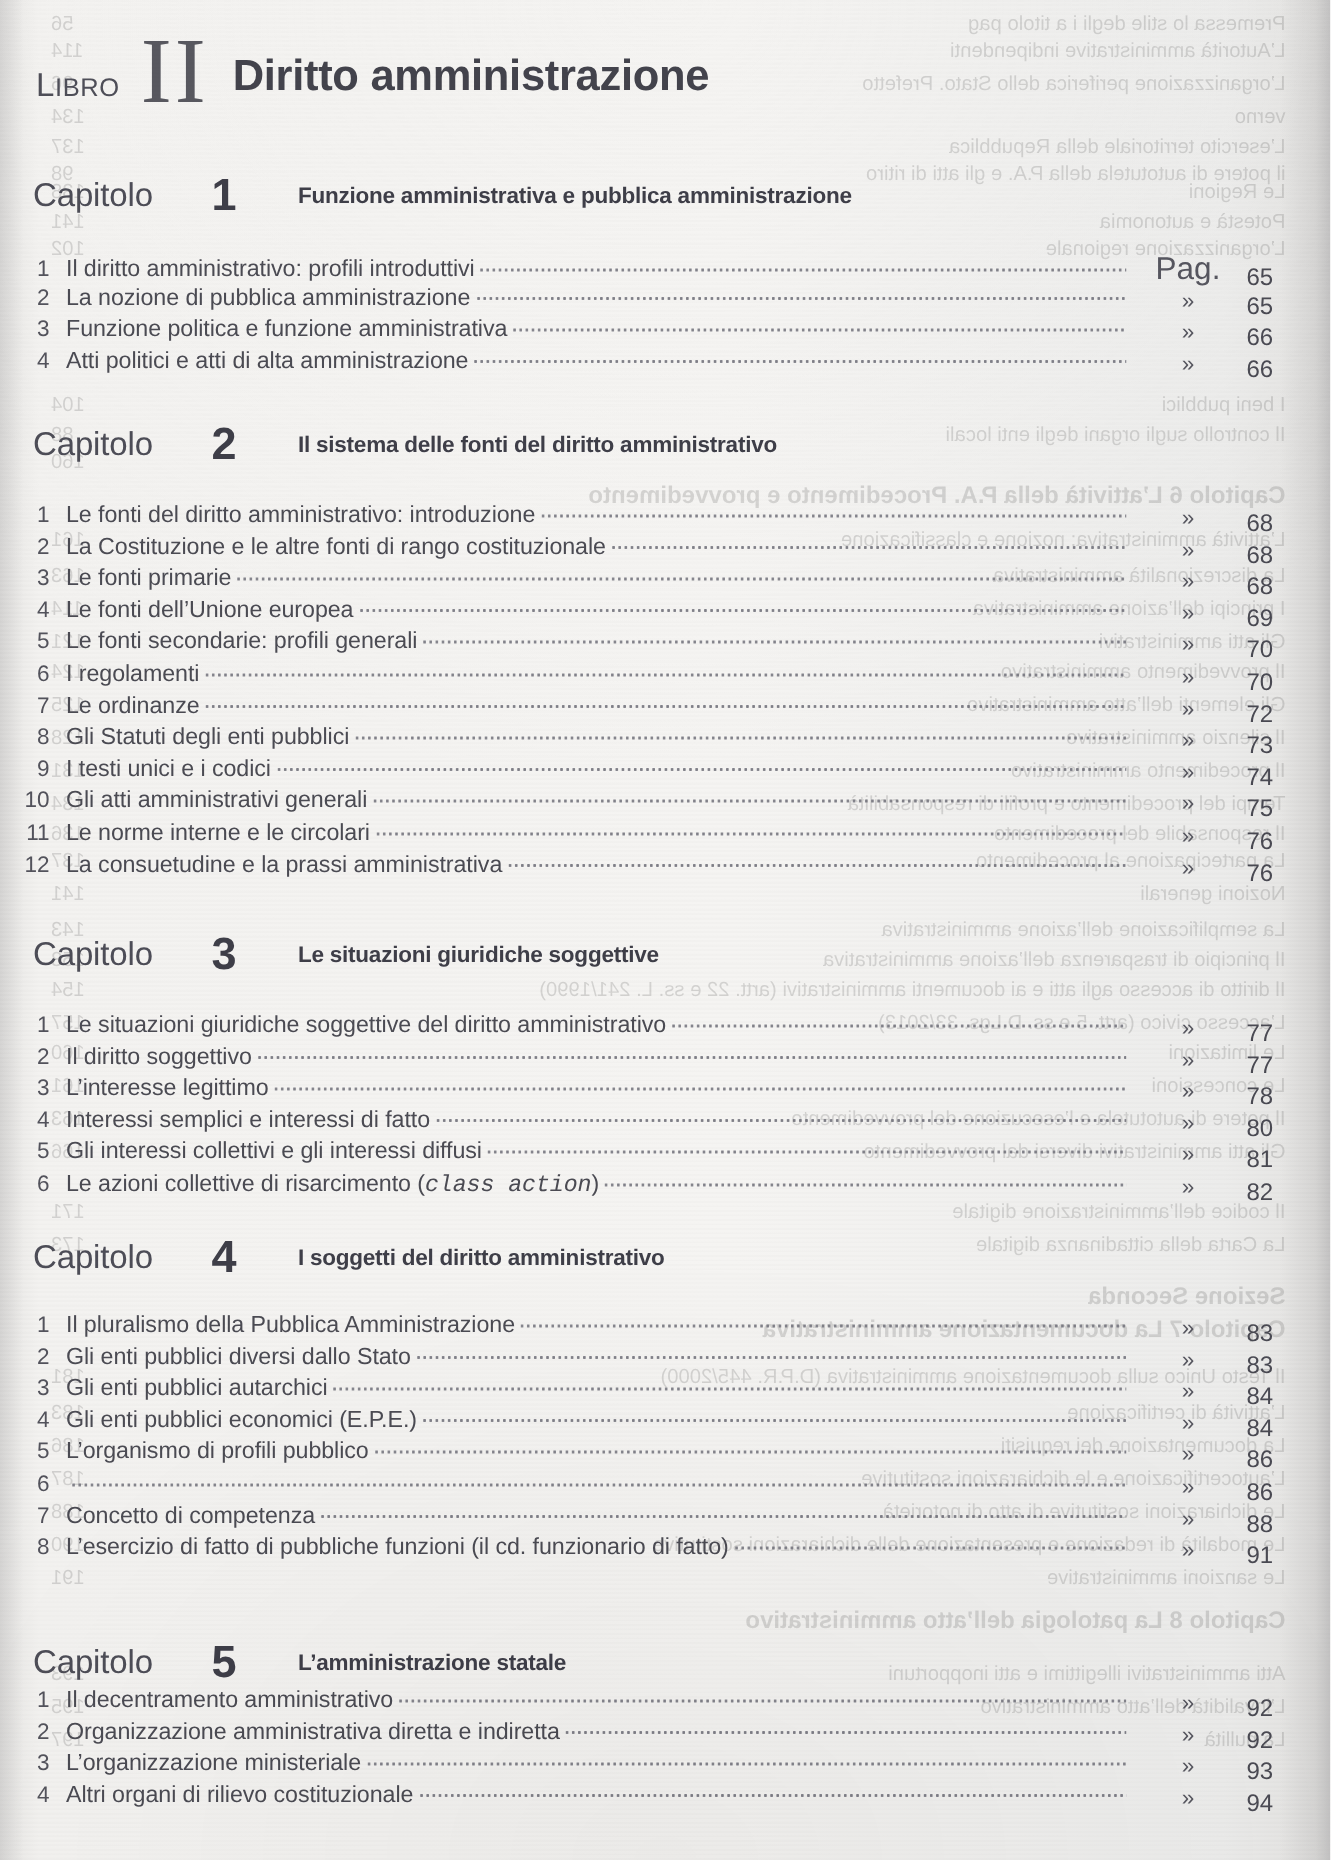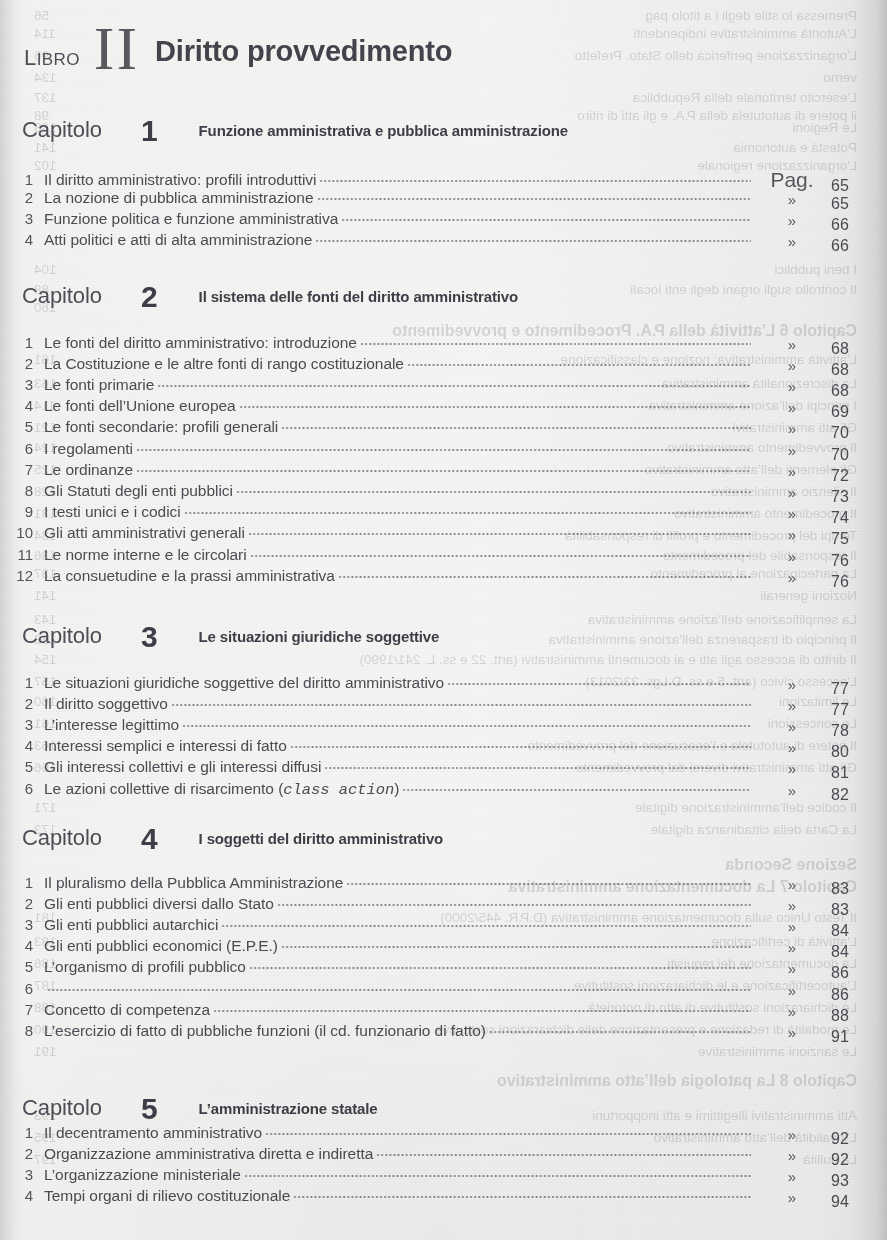--- a/index.html
+++ b/index.html
@@ -278,21 +278,21 @@
       <div class="bleed-row" style="top: 1108px;"><span class="bt">Atti amministrativi illegittimi e atti inopportuni</span><span class="bn">193</span></div>
       <div class="bleed-row" style="top: 1130px;"><span class="bt">L’invalidità dell’atto amministrativo</span><span class="bn">195</span></div>
       <div class="bleed-row" style="top: 1152px;"><span class="bt">La nullità</span><span class="bn">197</span></div>
     </div>
 
   <div id="content">
 
     <div class="libro-header">
       <span class="libro-word"><span class="cap1">L</span><span>IBRO</span></span>
       <span class="libro-numeral">II</span>
-      <span class="libro-title">Diritto provvedimento</span>
+      <span class="libro-title">Diritto amministrazione</span>
     </div>
 
     <div id="chapters-host">
         <div class="chapter-head" style="top: 113px;">
           <span class="chapter-word">Capitolo</span>
           <span class="chapter-num">1</span>
           <span class="chapter-title">Funzione amministrativa e pubblica amministrazione</span>
         </div>
         <div class="toc-row" style="top: 166px;">
           <span class="toc-num">1</span>
@@ -539,21 +539,21 @@
         </div>
         <div class="toc-row" style="top: 1164.4px;">
           <span class="toc-num">3</span>
           <span class="toc-label">L’organizzazione ministeriale</span>
           <span class="toc-leader"></span>
           <span class="toc-pagmark">»</span>
           <span class="toc-pageno">93</span>
         </div>
         <div class="toc-row" style="top: 1185.6px;">
           <span class="toc-num">4</span>
-          <span class="toc-label">Tempi organi di rilievo costituzionale</span>
+          <span class="toc-label">Altri organi di rilievo costituzionale</span>
           <span class="toc-leader"></span>
           <span class="toc-pagmark">»</span>
           <span class="toc-pageno">94</span>
         </div>
       </div>
 
   </div>
 
   <div id="left-shade"></div>
   <div id="edge-shade"></div>

